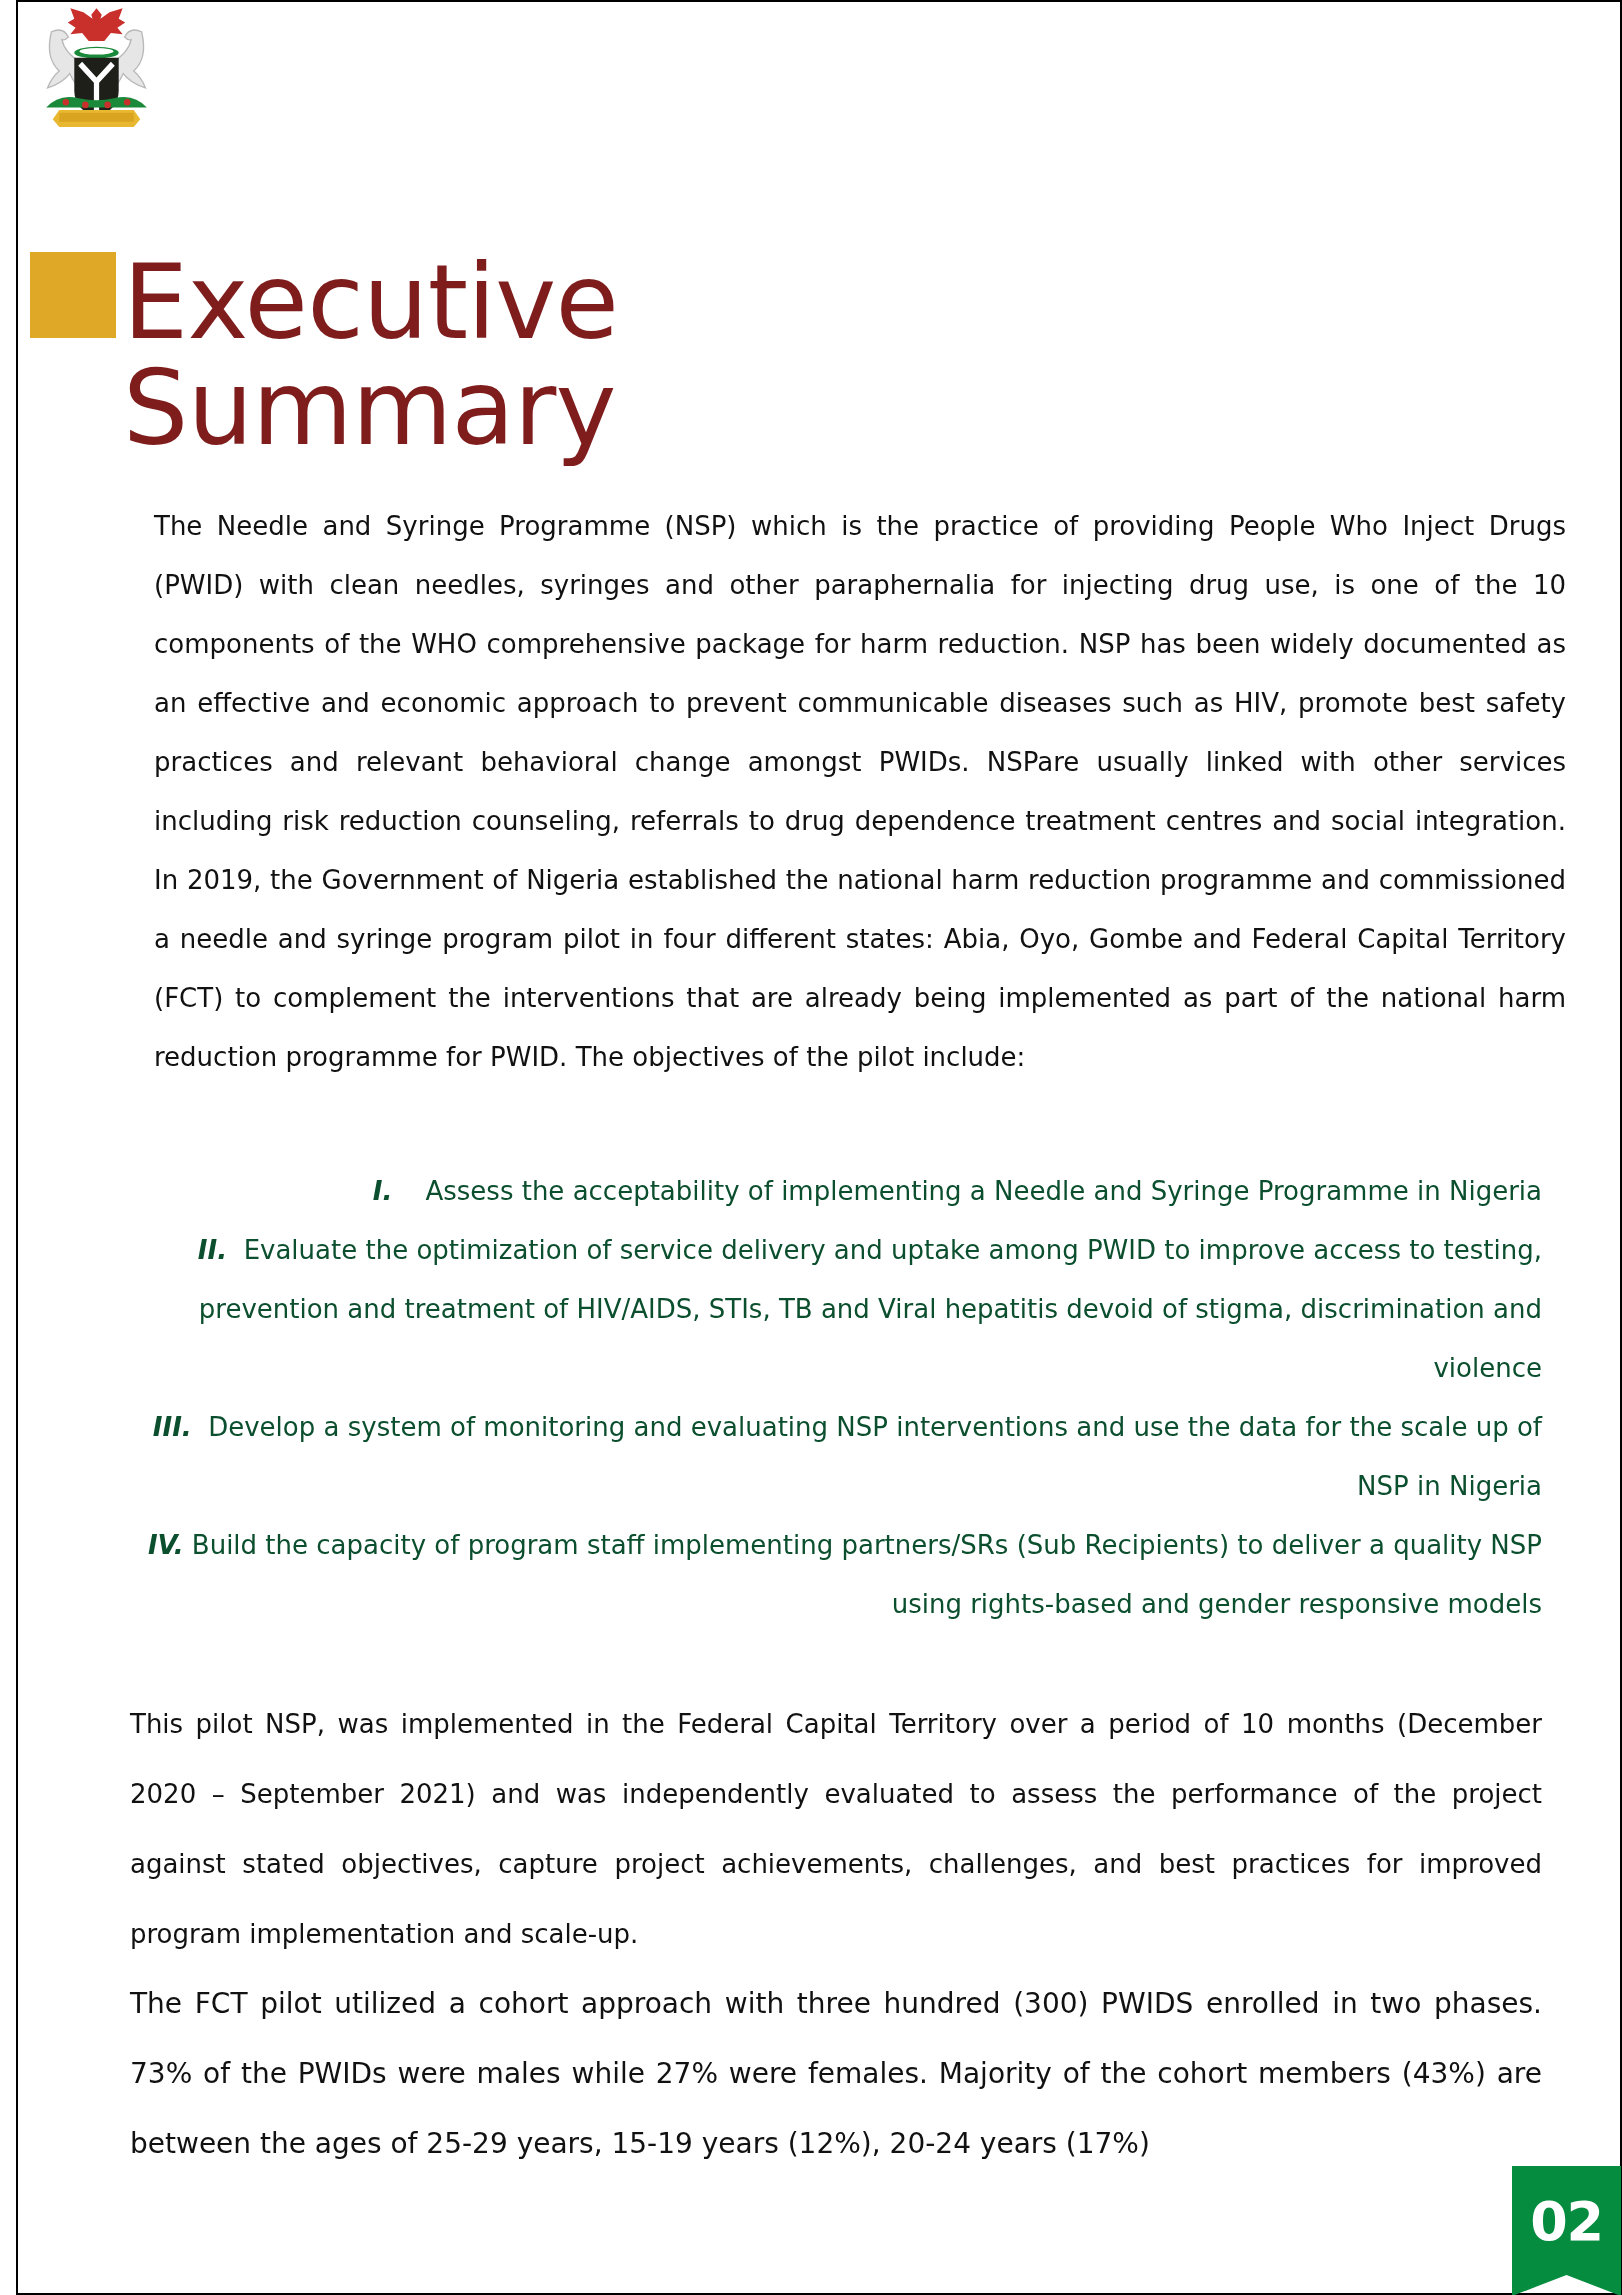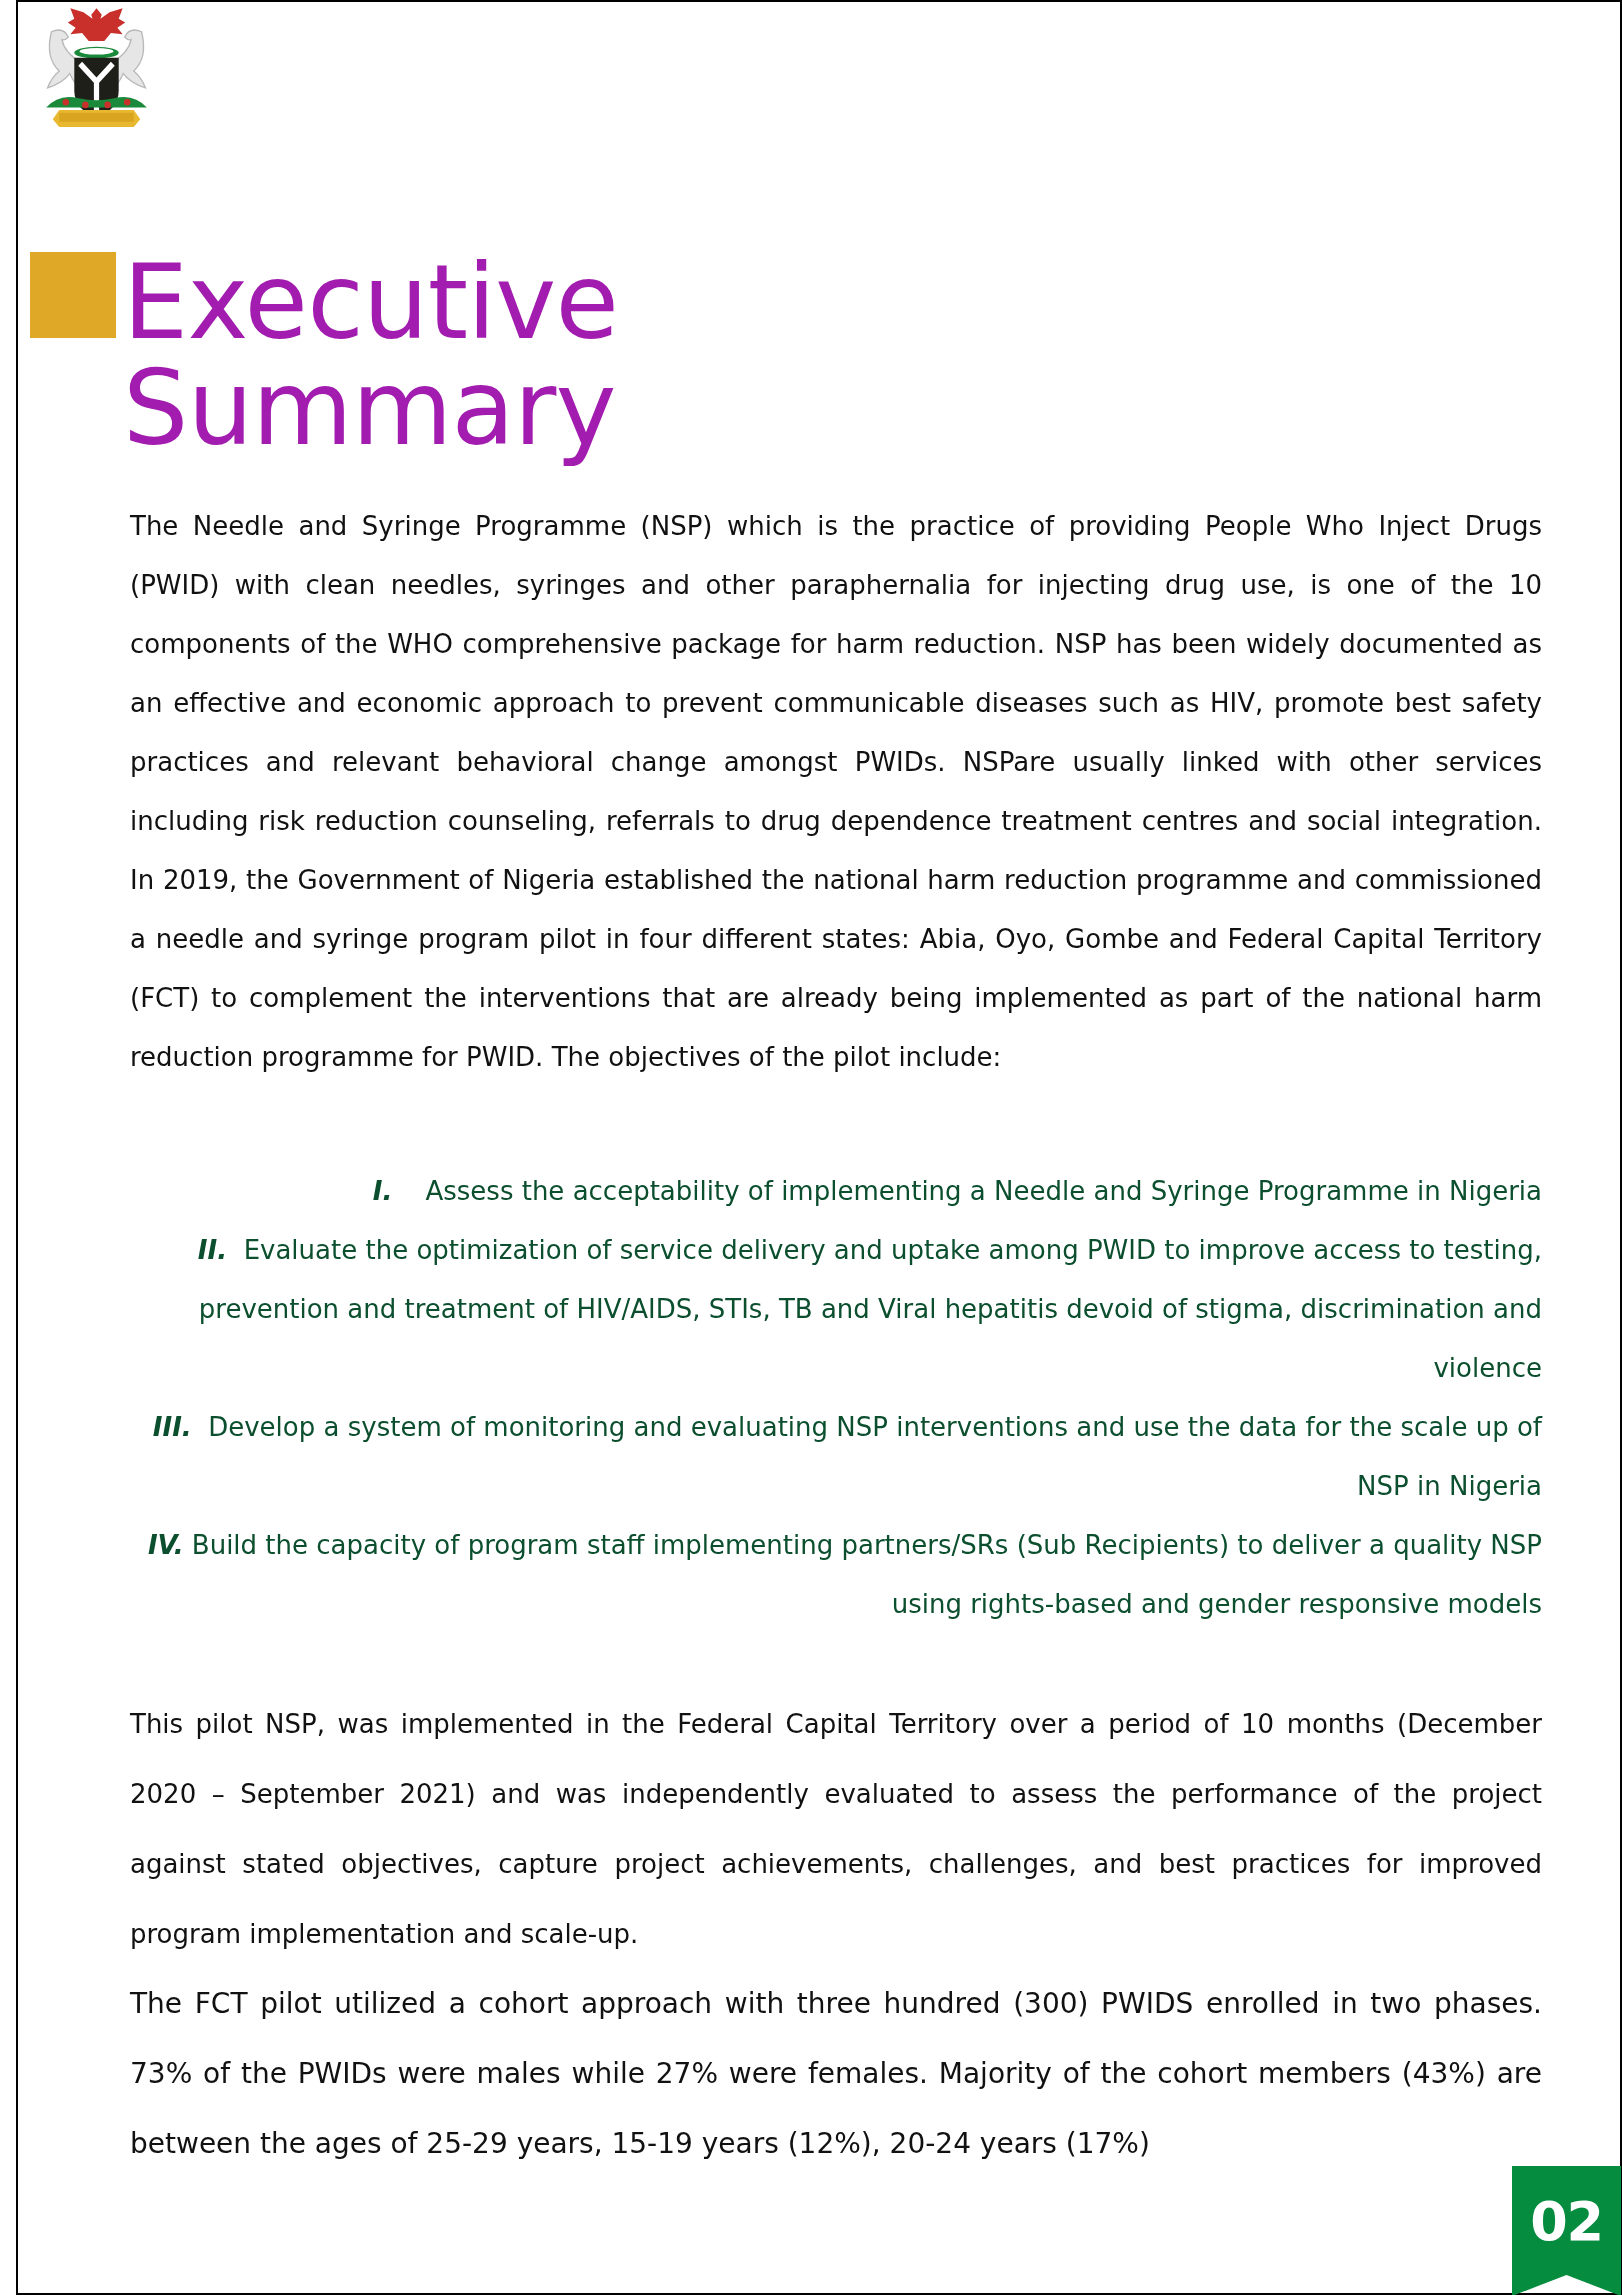--- a/index.html
+++ b/index.html
@@ -10,27 +10,27 @@
       border: 2.6px solid #000000; background: #ffffff;
     }
     .emblem { position: absolute; left: 19.6px; top: 2.6px; width: 153px; height: 128px; }
     .title-marker {
       position: absolute; left: 30px; top: 252px; width: 86px; height: 86px;
       background: #dfa827;
     }
     .title {
       position: absolute; left: 123px; top: 249px;
       font-family: "DejaVu Sans", sans-serif; font-weight: 400;
-      font-size: 103px; line-height: 106px; color: #a21caf; letter-spacing: -0.7px;
+      font-size: 103px; line-height: 106px; color: #7f1d1d; letter-spacing: -0.7px;
     }
     .body-block {
       position: absolute; left: 130px; width: 1412px;
       font-family: "DejaVu Sans", sans-serif; color: #111111; text-align: right;
     }
-    .intro { top: 497px; font-size: 26px; line-height: 59px; text-align: justify; }
+    .intro { top: 497px; font-size: 26px; line-height: 59px; text-align: justify; margin-left: 24px; }
     .objectives { top: 1162px; font-size: 26px; line-height: 59px; color: #0b4f2e; }
     .objective .num { font-weight: 700; font-style: italic; }
     .pilot { top: 1689px; font-size: 26px; line-height: 70px; text-align: justify; }
     .cohort { top: 1969px; font-size: 28px; line-height: 70px; text-align: justify; }
     .page-badge {
       position: absolute; left: 1512px; top: 2166px; width: 109px; height: 130px;
     }
     .page-badge svg { position: absolute; left: 0; top: 0; }
     .page-number {
       position: absolute; left: 0; top: 23.6px; width: 109px; text-align: center;

